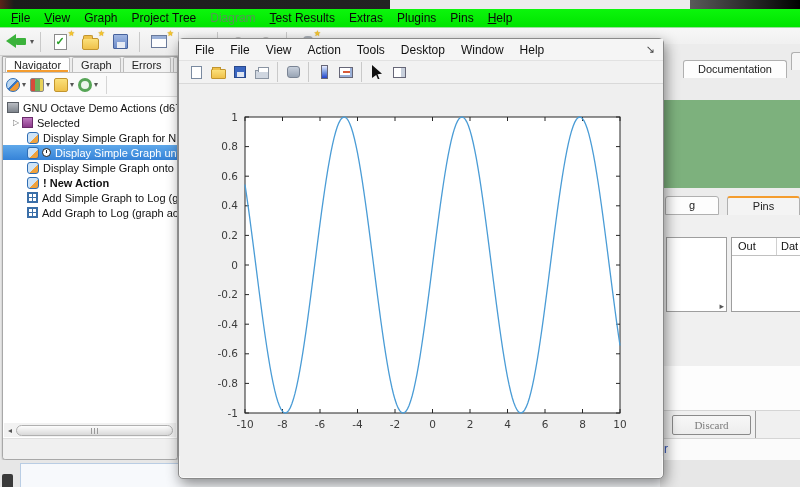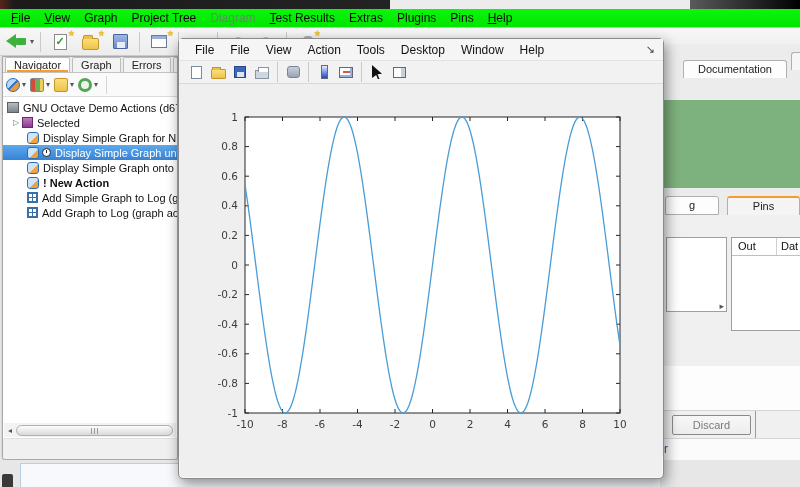--- a/index.html
+++ b/index.html
@@ -94,28 +94,28 @@
              border-radius:3px 3px 0 0; font-size:11px; color:#222; text-align:center; padding-top:2px; }
   .doc-tab-frag { position:absolute; left:129px; top:8px; width:9px; height:18px; background:#f6f6f6; border:1px solid #b0b0b0; border-right:none; border-bottom:none; border-radius:3px 0 0 0; }
   .green-box { position:absolute; left:0; top:56px; width:138px; height:88px; background:#7db17d; }
   .rtabs { position:absolute; left:0; top:152px; width:138px; height:19px; display:flex; }
   .rtab { font-size:11px; color:#222; background:#fdfdfd; border:1px solid #b0b0b0; border-radius:3px 3px 0 0; padding-top:2px; text-align:center; }
   .rtab-g { width:54px; margin-left:3px; }
   .rtab-pins { flex:1; margin-left:8px; border-top:2px solid #f49c2e; border-bottom:none; background:#f4f4f4; }
   .rbody { position:absolute; left:0; top:171px; width:138px; height:245px; background:#f0f0f0; }
   .rlist { position:absolute; left:4px; top:22px; width:61px; height:75px; background:#fff; border:1px solid #9e9e9e; }
   .rlist .arr { position:absolute; right:2px; bottom:0px; font-size:9px; color:#555; }
-  .rtable { position:absolute; left:69px; top:22px; width:69px; height:94px; background:#fff; border:1px solid #9e9e9e; border-right:none; }
+  .rtable { position:absolute; left:69px; top:22px; width:69px; height:75px; background:#fff; border:1px solid #9e9e9e; border-right:none; }
   .rtable-head { display:flex; height:18px; border-bottom:1px solid #c0c0c0; font-size:11px; color:#111; }
   .rtable-head .col1 { width:45px; padding:2px 0 0 6px; border-right:1px solid #d0d0d0; }
   .rtable-head .col2 { flex:1; padding:2px 0 0 4px; overflow:hidden; }
   .novalue { position:absolute; left:0; top:100px; width:138px; height:50px; background:#efefef; border-top:1px solid #cccccc; border-bottom:1px solid #cccccc;
              display:flex; align-items:center; justify-content:center; font-size:11px; color:#111; }
   .rwhite { position:absolute; left:0; top:151px; width:138px; height:44px; background:#fdfdfd; }
-  .discard-row { position:absolute; left:0; top:195px; width:138px; height:28px; background:#f0f0f0; border-top:1px solid #d5d5d5; }
+  .discard-row { position:absolute; left:0; top:195px; width:138px; height:28px; background:#f0f0f0; border-top:1px solid #d5d5d5;font-family:Liberation Serif, serif; }
   .discard-btn { position:absolute; left:10px; top:4px; width:79px; height:20px; background:linear-gradient(#f7f7f7,#ededed);
                  border:1px solid #8a8a8a; border-radius:2px; font-size:11px; color:#7a7a7a; text-align:center; padding-top:3px; }
   .discard-div { position:absolute; left:93px; top:0px; width:1px; height:28px; background:#9a9a9a; }
   .rlink-row { position:absolute; left:0; top:223px; width:138px; height:22px; background:#fbfbfb; border-top:1px solid #d5d5d5;
                font-size:12px; color:#3355bb; padding:3px 0 0 2px; }
 
   
   .figure-window { left:178px; top:38px; width:486px; height:441px; background:#efefef; border:1px solid #8a8a8a; border-radius:5px;
                    box-shadow:2px 5px 14px rgba(0,0,0,.45), 0 0 0 1px rgba(255,255,255,.6) inset; z-index:10; }
   .fig-titlebar { position:relative; height:21px; background:linear-gradient(#fdfdfd,#e9e9e9); border-radius:4px 4px 0 0;

